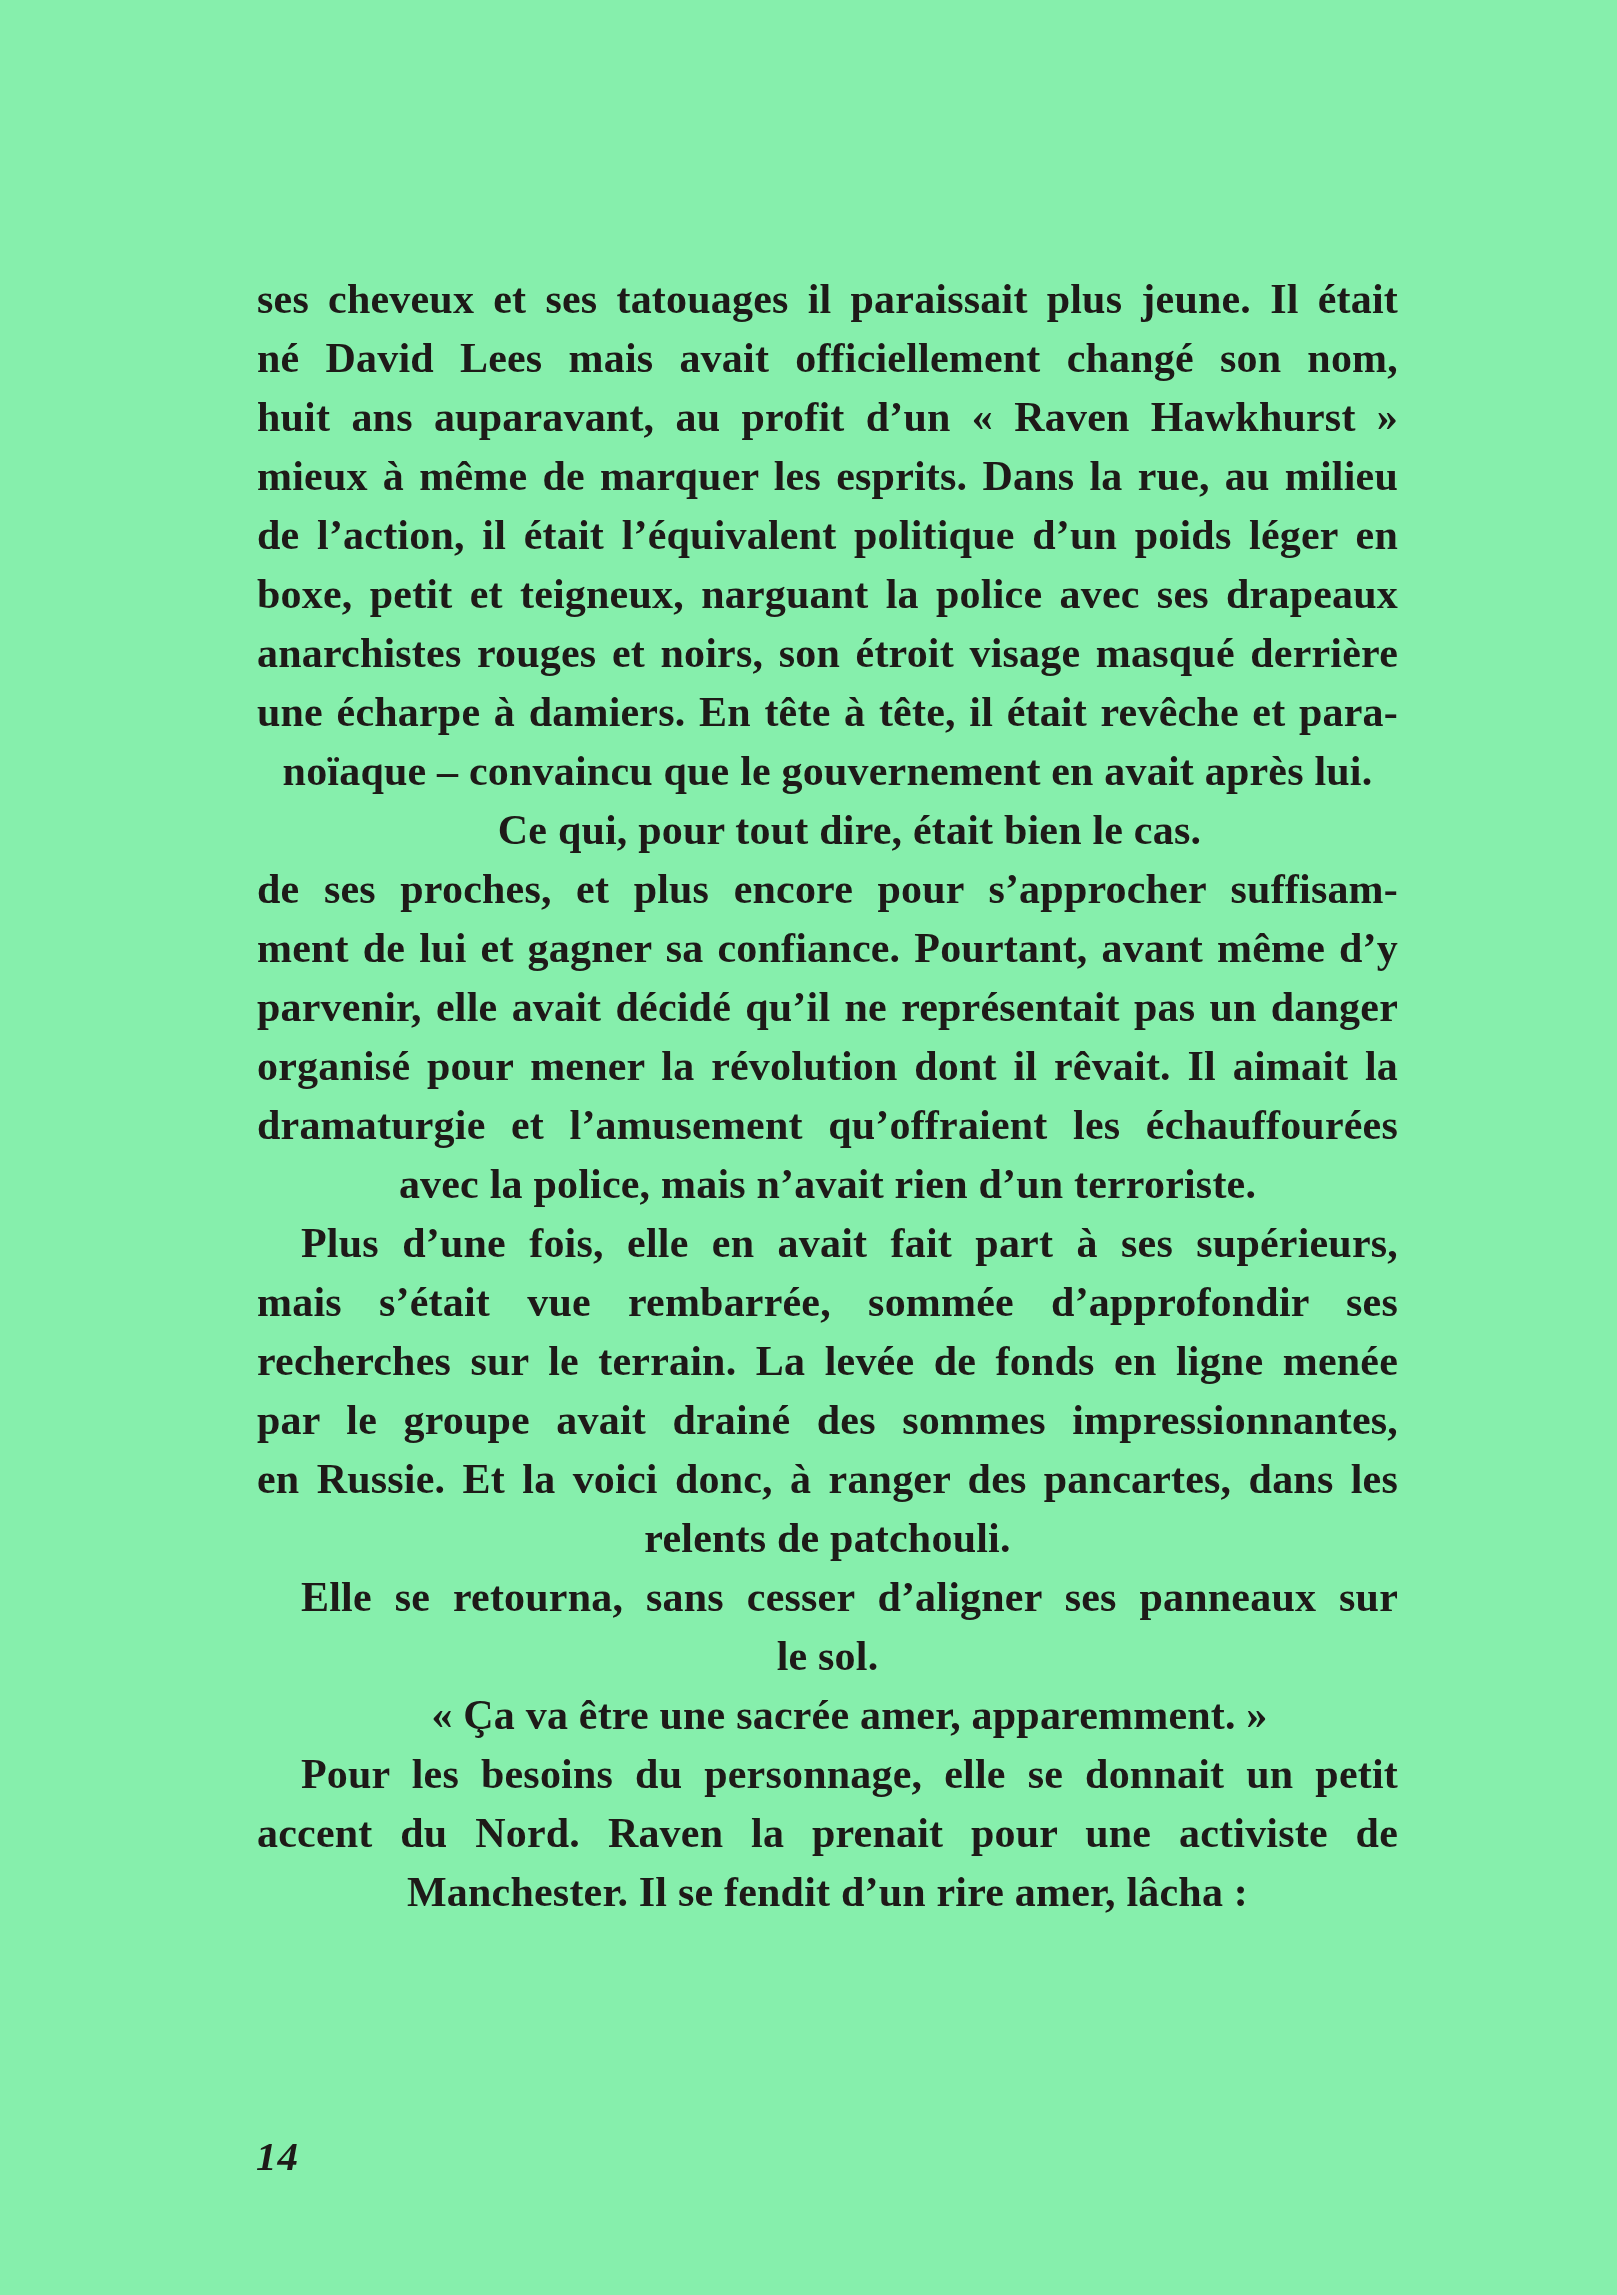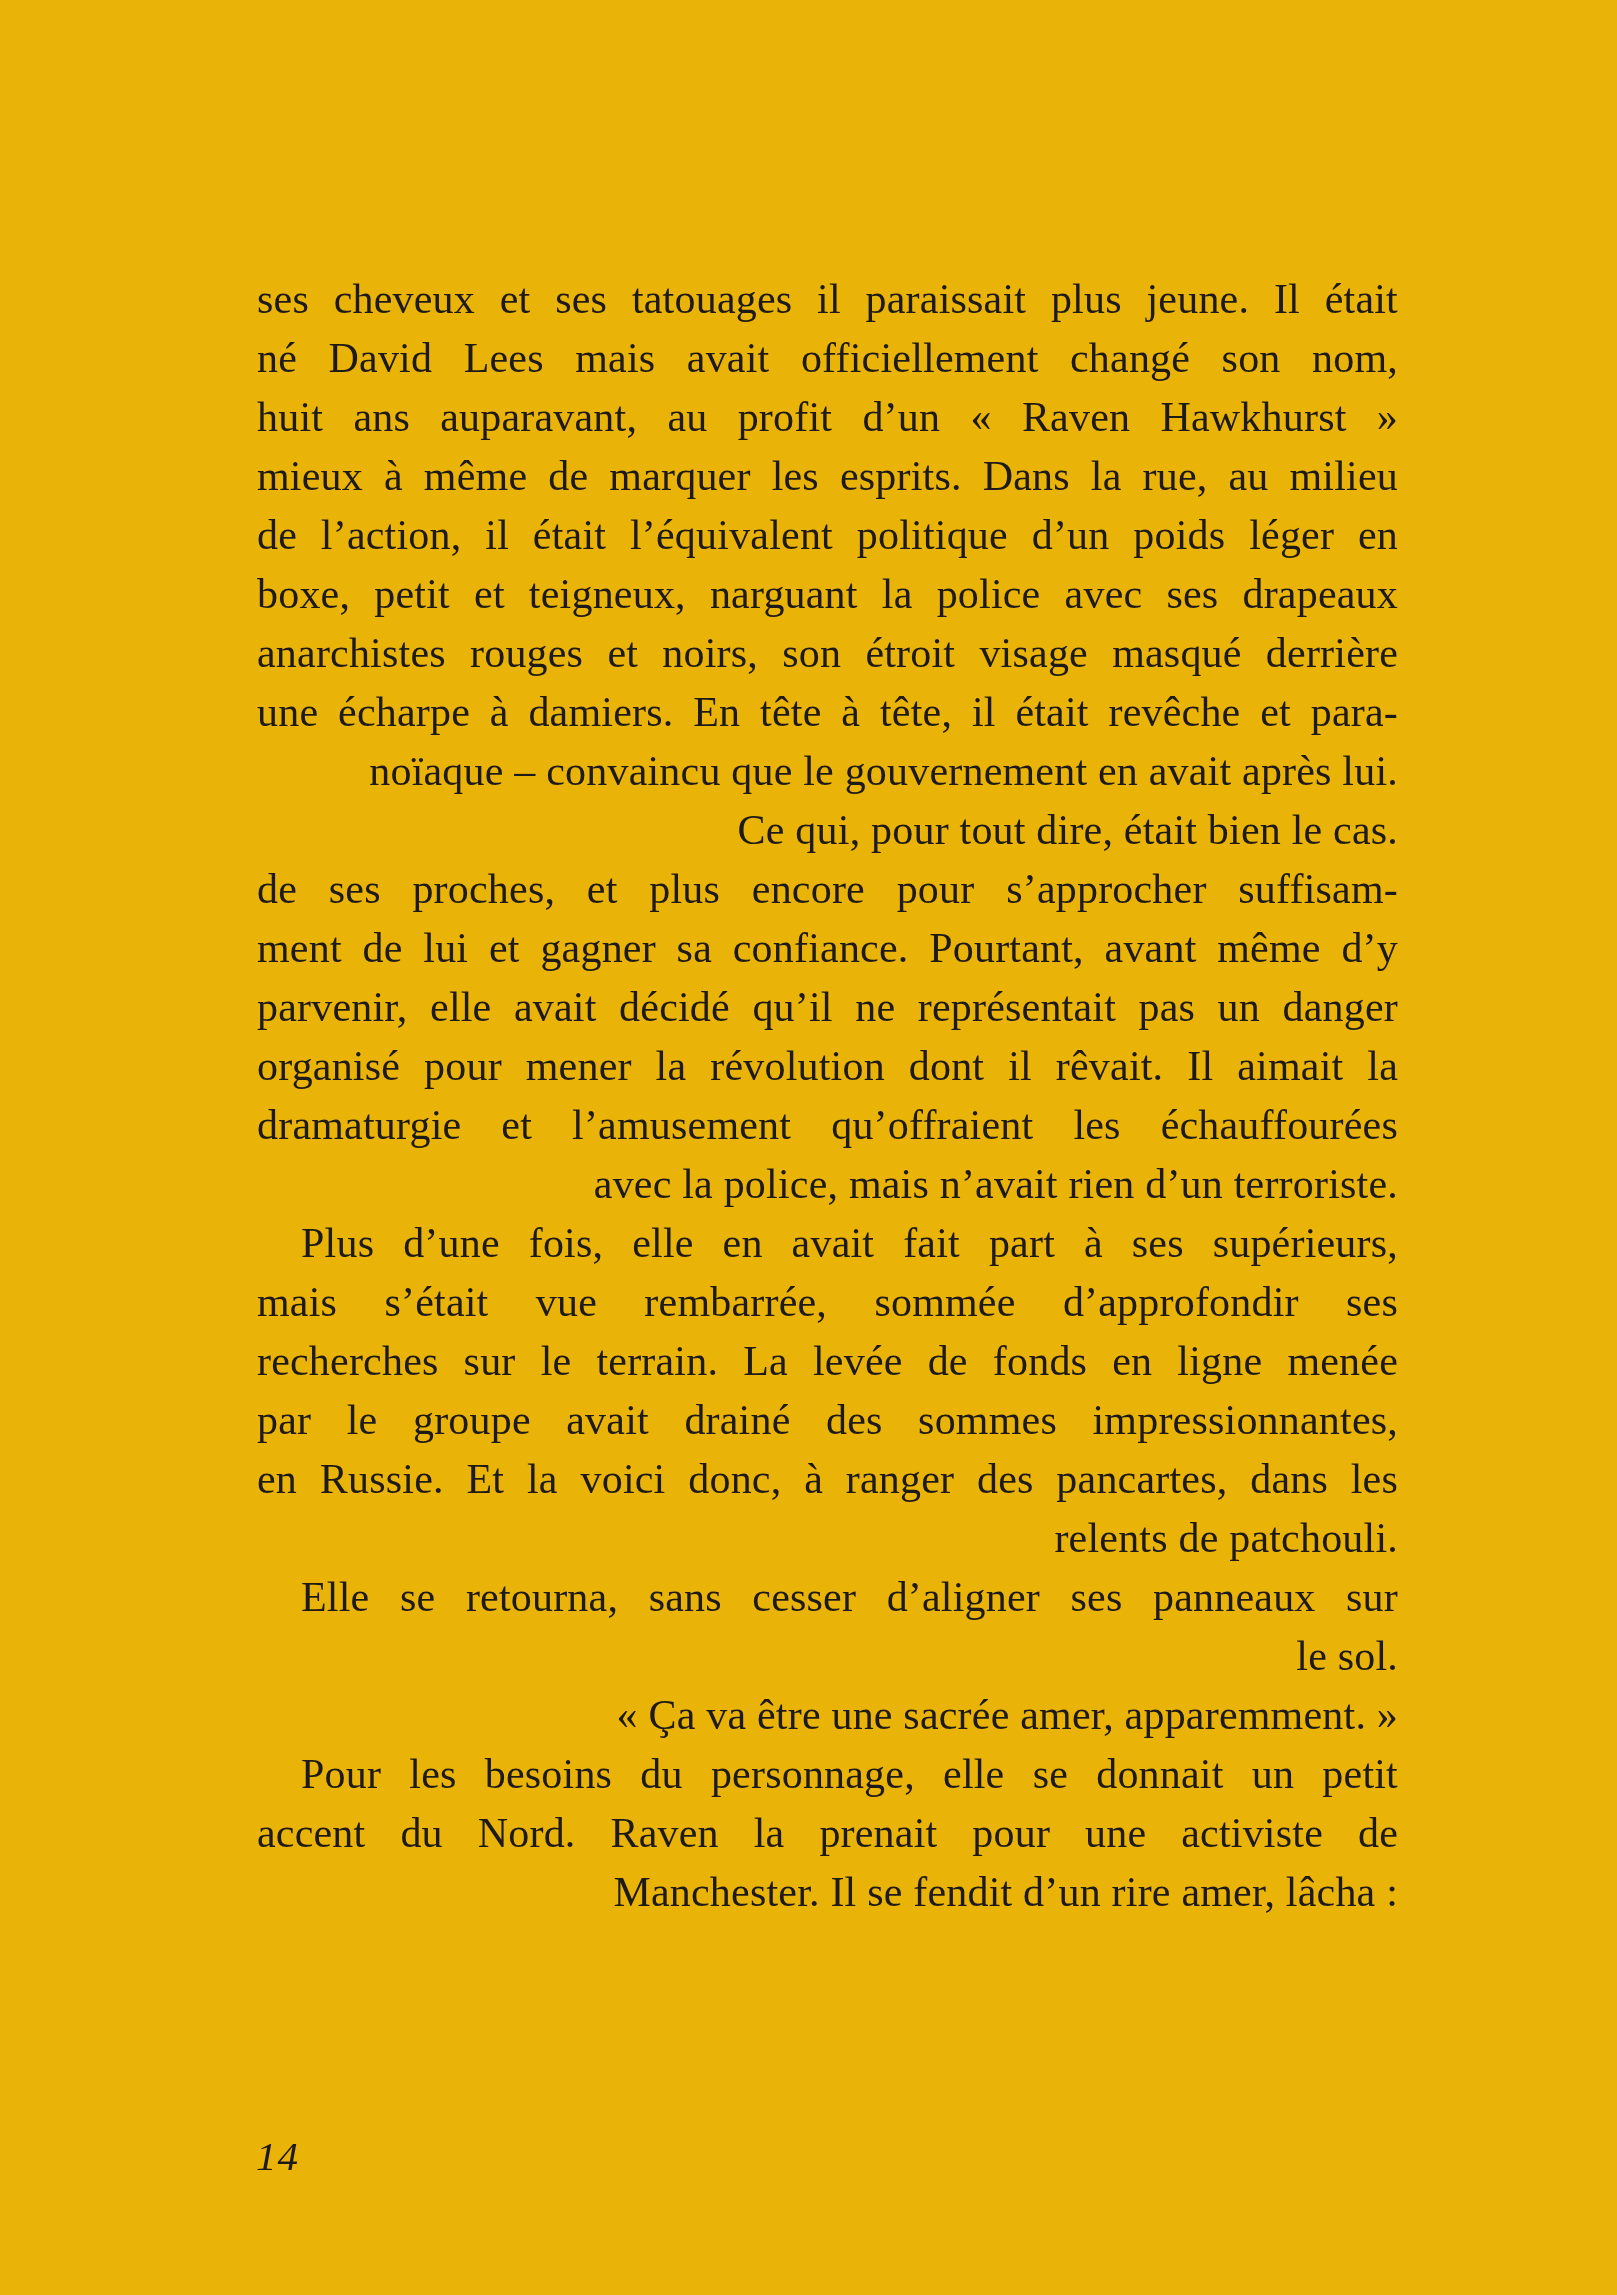--- a/index.html
+++ b/index.html
@@ -4,36 +4,37 @@
 <style>
   html, body {
     margin: 0;
     padding: 0;
     background: #ffffff;
   }
   .page {
     position: relative;
     width: 1617px;
     height: 2296px;
-    background: #eab308;
+    background: #86efac;
     overflow: hidden;
     font-family: "Liberation Serif", serif;
     color: #1e1a18;
+    font-weight: bold;
   }
   .text-block {
     position: absolute;
     left: 257px;
     top: 270px;
     width: 1141px;
     font-size: 42px;
     line-height: 59px;
     letter-spacing: 0.2px;
   }
   .line {
-    text-align: right;
+    text-align: center;
   }
   .line.justify {
     text-align: justify;
     text-align-last: justify;
   }
   .line.indent {
     text-indent: 44px;
   }
   .page-number {
     position: absolute;

